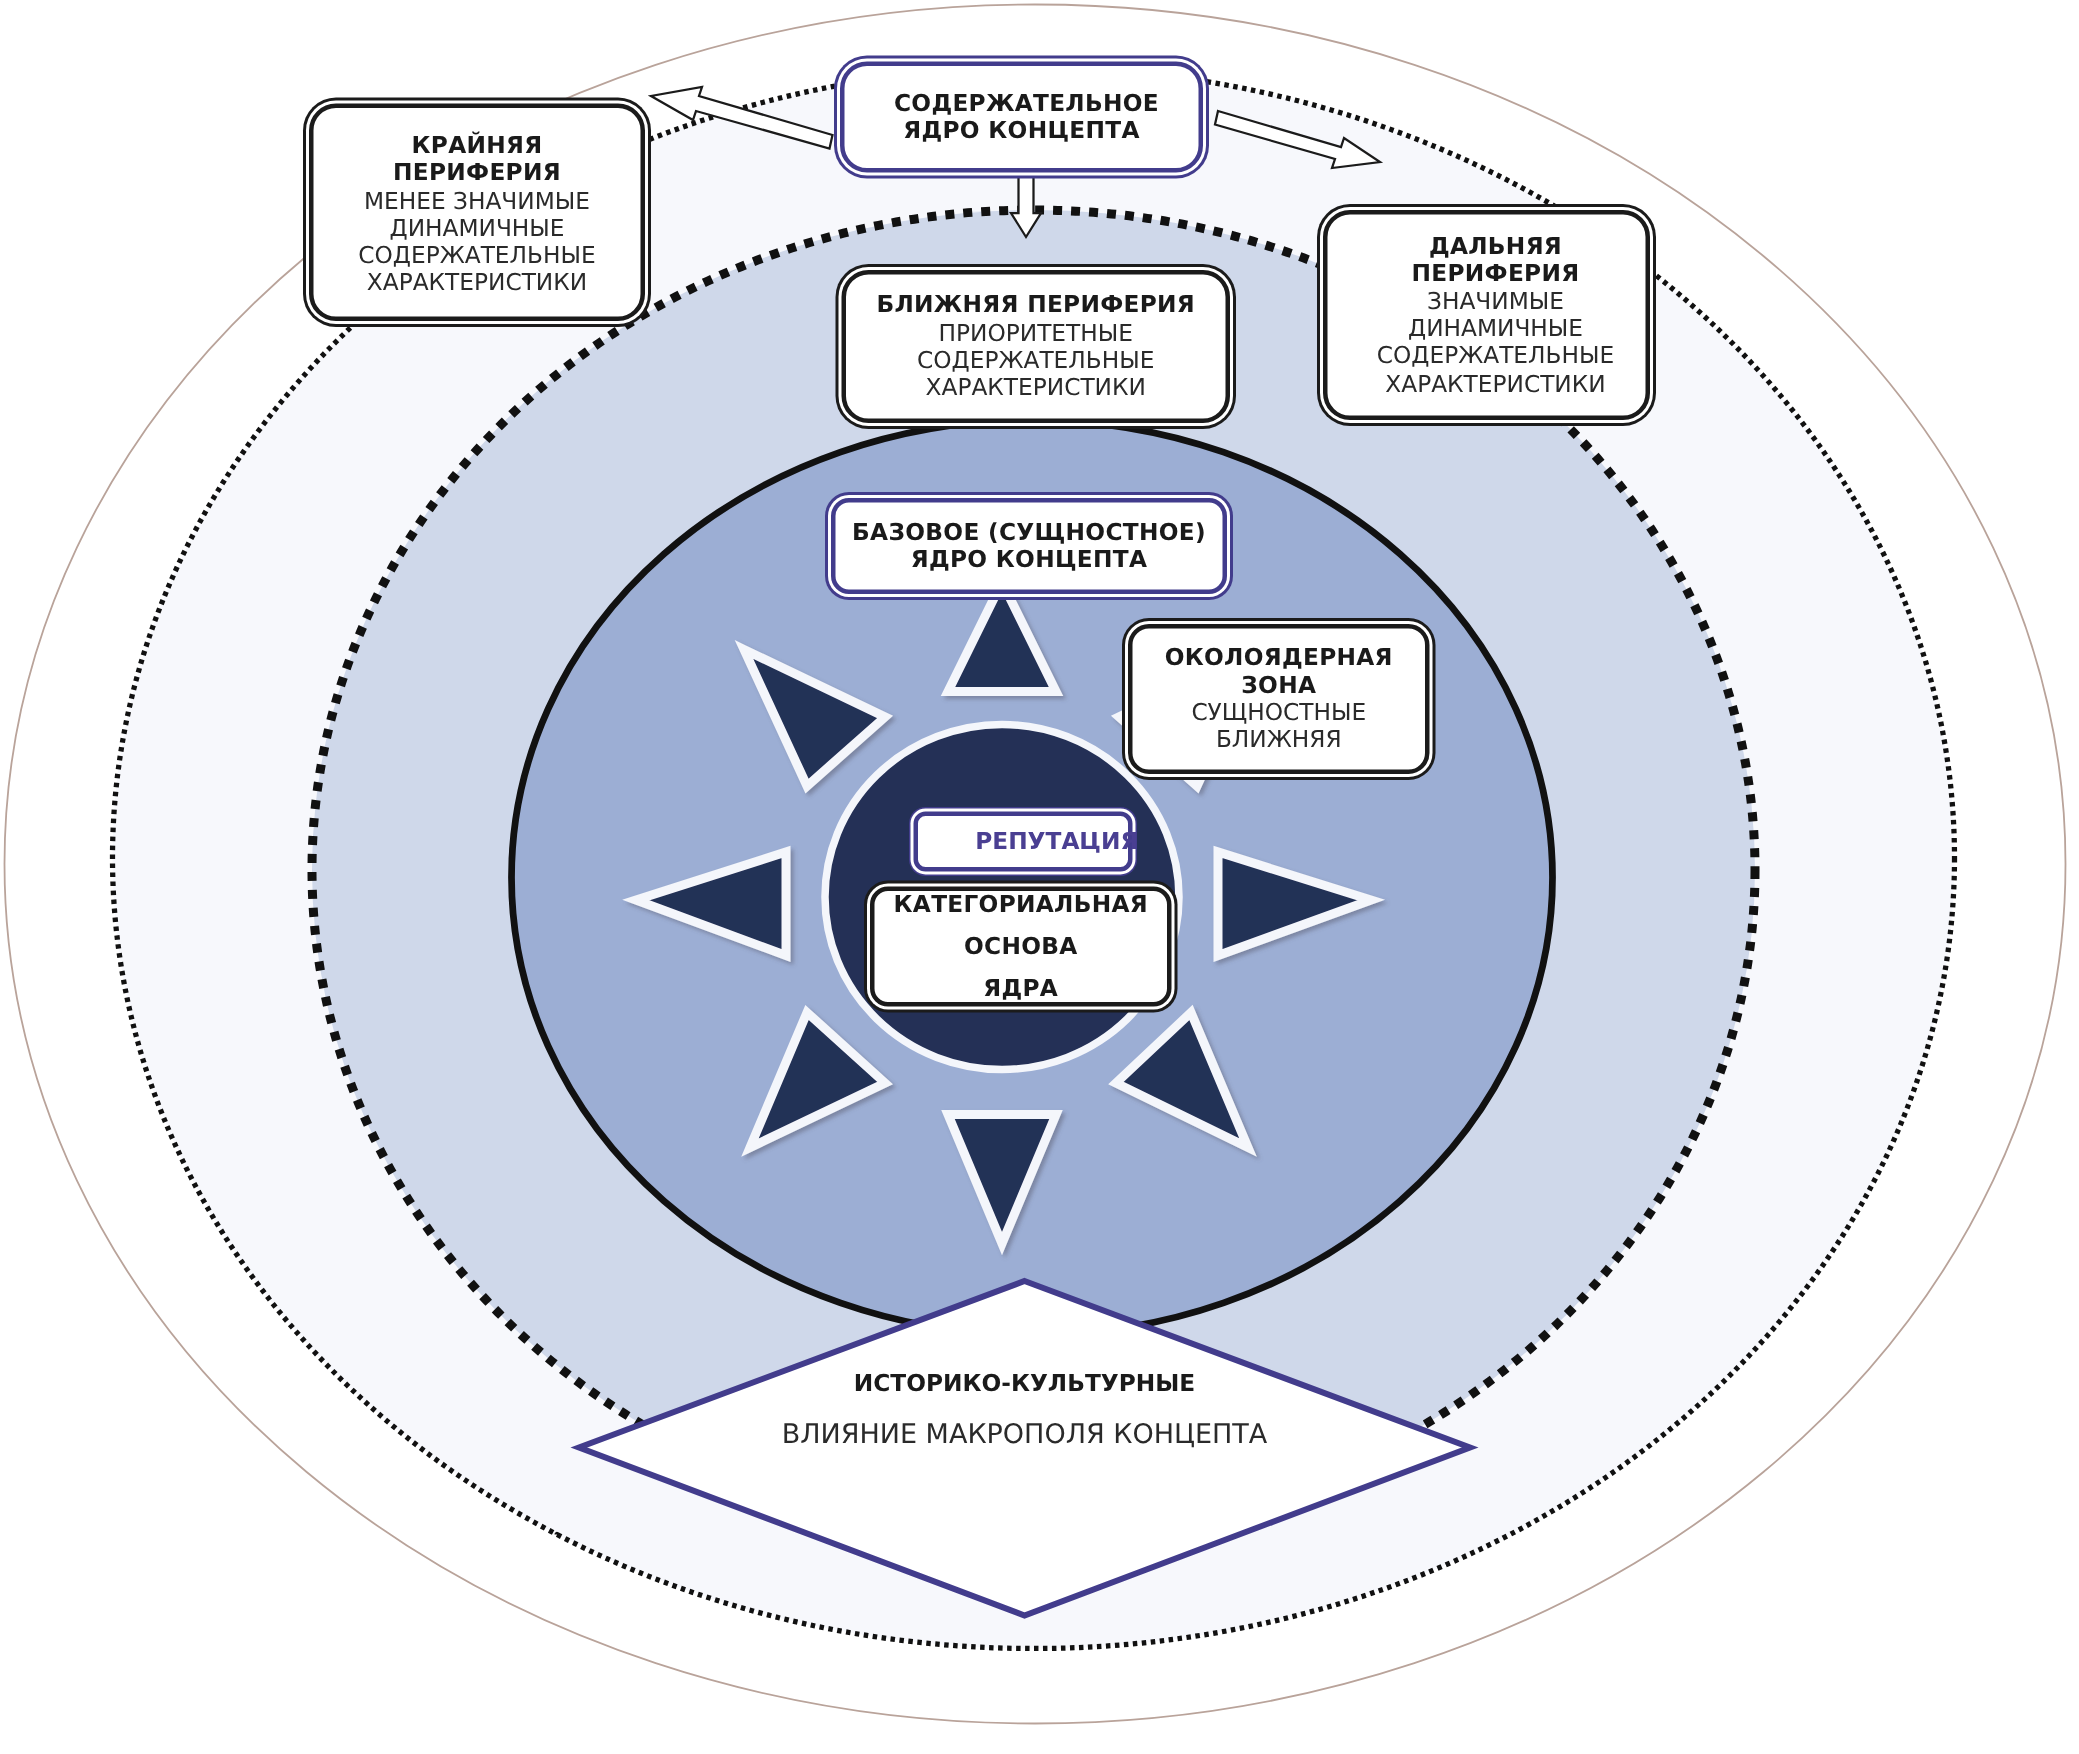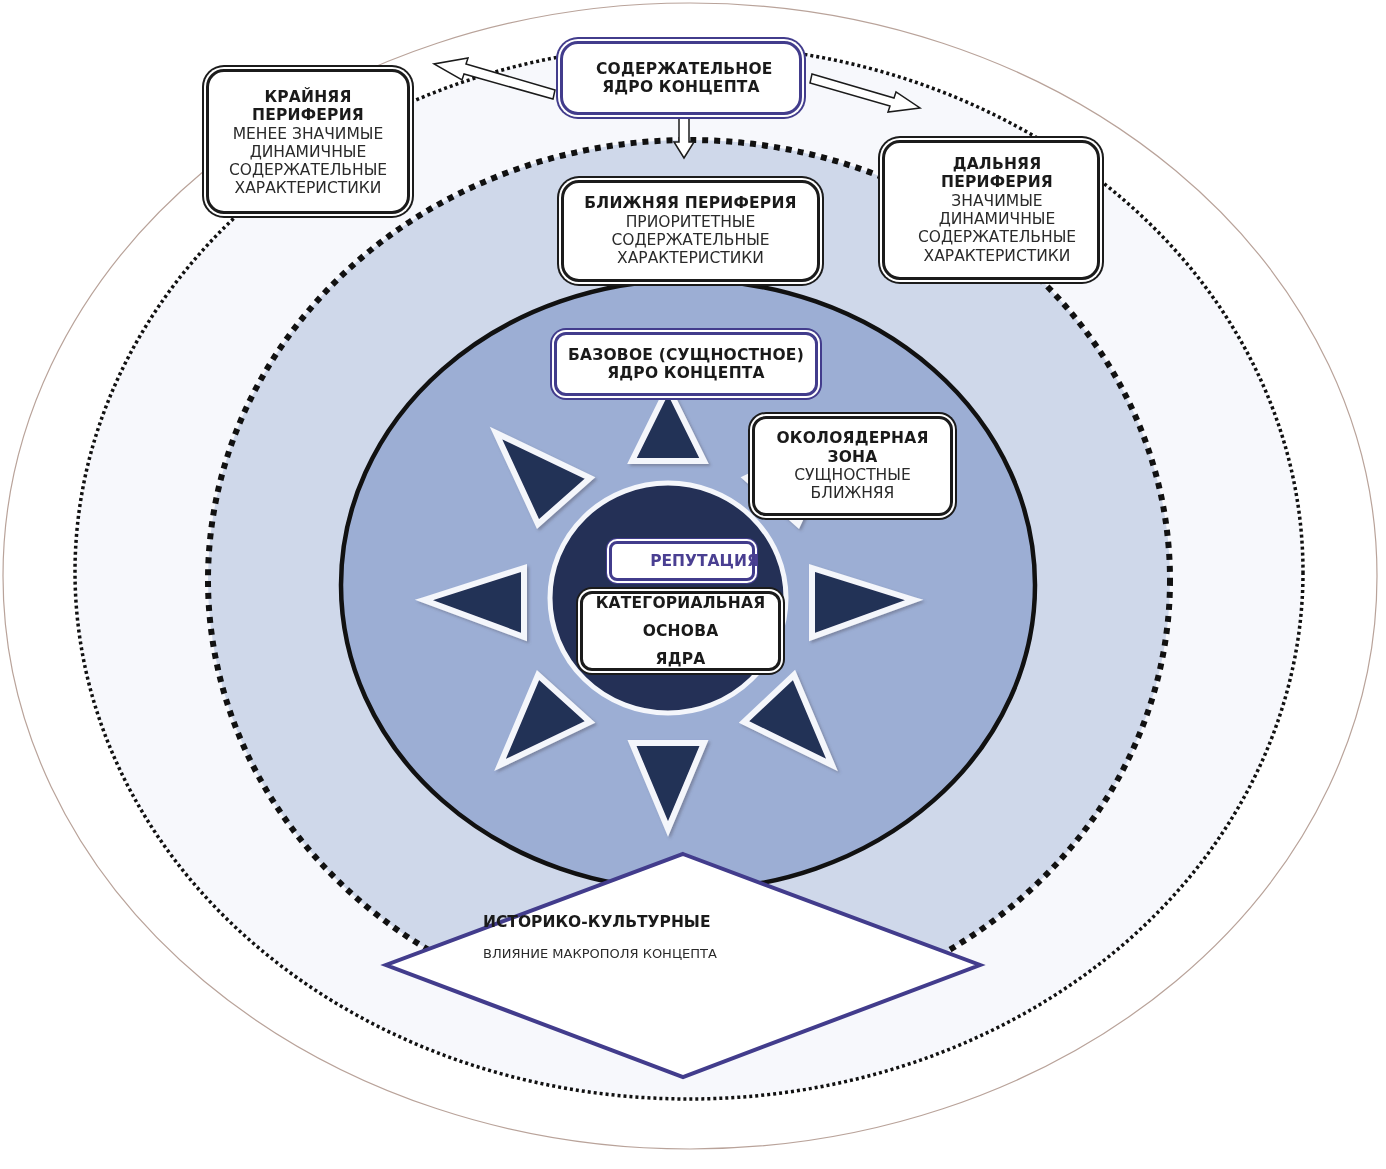--- a/index.html
+++ b/index.html
@@ -8,23 +8,23 @@
     #diagram-svg { position: absolute; left: 0; top: 0; }
     .box { position: absolute; box-sizing: border-box; background: #ffffff;
            border-radius: 18px; display: flex; flex-direction: column;
            align-items: center; justify-content: center; text-align: center;
            color: #1a1a1a; line-height: 1.18; margin-top: 16px; }
     .box.black { border: 3px solid #1b1b1b; box-shadow: 0 0 0 2px #ffffff, 0 0 0 4px #1b1b1b; }
     .box.purple { border: 3px solid #423c8c; box-shadow: 0 0 0 2px #ffffff, 0 0 0 4px #423c8c; }
     .box .title { font-weight: bold; font-size: 15.5px; letter-spacing: 0.2px; }
     .box .sub { font-size: 15.5px; color: #2a2a2a; }
     .rep-text { color: #4a3f92; font-weight: bold; font-size: 15.5px; }
-    .diamond-text { position: absolute; color: #1a1a1a; line-height: 1.2; }
+    .diamond-text { position: absolute; text-align: center; color: #1a1a1a; line-height: 1.2; }
     .diamond-text .title { font-weight: bold; font-size: 15.5px; }
-    .diamond-text .sub { font-size: 13px; color: #2a2a2a; margin-top: 14px; }
+    .diamond-text .sub { font-size: 18px; color: #2a2a2a; margin-top: 14px; }
   </style>
 </head>
 <body>
 
 <svg id="diagram-svg" width="1386" height="1169" viewBox="0 0 1386 1169">
   <defs>
     <filter id="tri-shadow" x="-20%" y="-20%" width="140%" height="140%">
       <feDropShadow dx="2" dy="2" stdDeviation="1.5" flood-color="#556" flood-opacity="0.45"></feDropShadow>
     </filter>
   </defs>
@@ -60,21 +60,21 @@
     <polygon points="679,107 689,107 689,142 694,142 684,158 674,142 679,142"></polygon>
   </g>
 
   <polygon points="683,854 980,965 683,1077 386,965" fill="#ffffff" stroke="#423c8c" stroke-width="4"></polygon>
 </svg>
 
 <div class="box purple" style="left:560px; top:25px; width:242px; height:74px;">
   <div class="title" style="width:170px;">СОДЕРЖАТЕЛЬНОЕ ЯДРО КОНЦЕПТА</div>
 </div>
 
-<div class="box black" style="left:206px; top:53px; width:204px; height:145px; justify-content:flex-start; padding-top:16px;">
+<div class="box black" style="left:206px; top:53px; width:224px; height:145px; justify-content:flex-start; padding-top:16px;">
   <div class="title" style="width:130px;">КРАЙНЯЯ ПЕРИФЕРИЯ</div>
   <div class="sub">МЕНЕЕ ЗНАЧИМЫЕ</div>
   <div class="sub">ДИНАМИЧНЫЕ</div>
   <div class="sub">СОДЕРЖАТЕЛЬНЫЕ</div>
   <div class="sub">ХАРАКТЕРИСТИКИ</div>
 </div>
 
 <div class="box black" style="left:882px; top:124px; width:218px; height:140px;padding-left:12px;">
   <div class="title" style="width:130px;">ДАЛЬНЯЯ ПЕРИФЕРИЯ</div>
   <div class="sub">ЗНАЧИМЫЕ</div>

